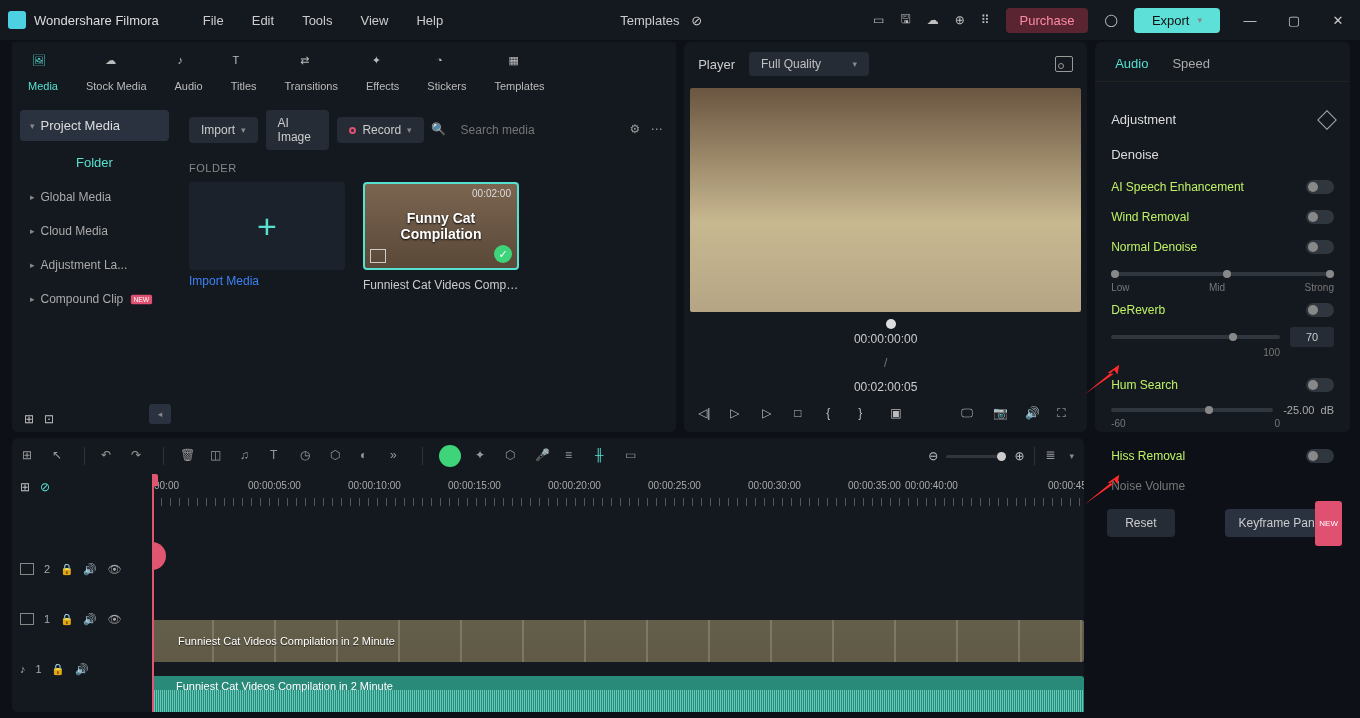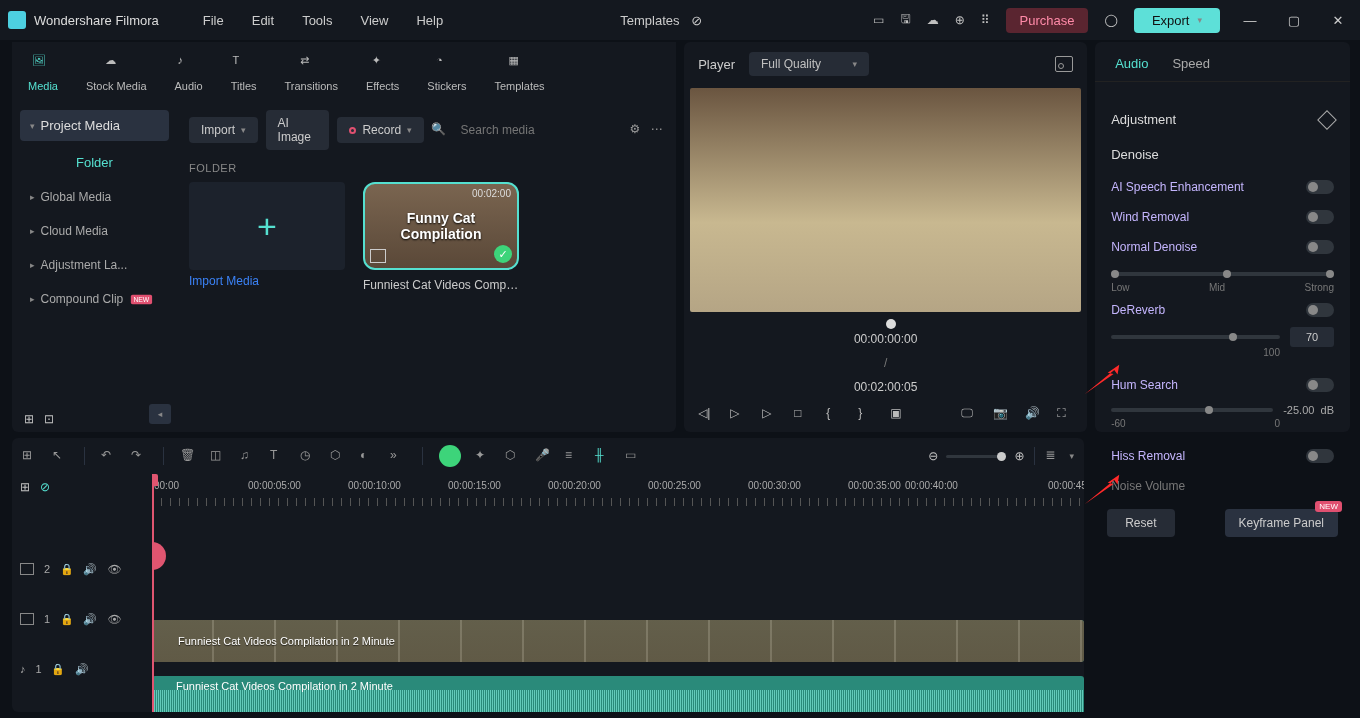--- a/index.html
+++ b/index.html
@@ -41,21 +41,21 @@
 .media-toolbar { display:flex; align-items:center; gap:8px; margin-bottom:12px; }
 .tb-btn { background:#262c36; padding:6px 12px; border-radius:4px; color:#ccc; font-size:12px; display:flex; align-items:center; gap:6px; }
 .tb-btn .dot { width:7px; height:7px; border-radius:50%; border:2px solid #e05070; }
 .tb-search { flex:1; background:transparent; border:none; color:#888; padding:6px; font-size:12px; outline:none; }
 .tb-icon { width:16px; height:16px; color:#999; }
 .folder-label { color:#888; font-size:11px; margin-bottom:8px; letter-spacing:0.5px; }
 .media-grid { display:flex; gap:18px; }
 .import-tile { width:156px; height:88px; background:#1c222c; border-radius:4px; display:flex; align-items:center; justify-content:center; }
 .import-tile .plus { font-size:34px; color:#55e0d0; font-weight:200; }
 .clip-tile { width:156px; }
-.clip-thumb { width:156px; height:88px; border:2px solid #55e0d0; border-radius:12px; background:linear-gradient(180deg,#7a6550 0%,#5a4838 100%); position:relative; display:flex; flex-direction:column; align-items:center; justify-content:center; }
+.clip-thumb { width:156px; height:88px; border:2px solid #55e0d0; border-radius:4px; background:linear-gradient(180deg,#7a6550 0%,#5a4838 100%); position:relative; display:flex; flex-direction:column; align-items:center; justify-content:center; }
 .clip-thumb .ov-title { color:#fff; font-size:14px; font-weight:600; text-align:center; text-shadow:0 1px 2px #000; }
 .clip-thumb .dur { position:absolute; top:4px; right:6px; font-size:10px; color:#ddd; }
 .clip-thumb .check { position:absolute; bottom:5px; right:5px; width:18px; height:18px; background:#3dd47a; border-radius:50%; color:#fff; display:flex; align-items:center; justify-content:center; font-size:11px; }
 .clip-thumb .fmt { position:absolute; bottom:5px; left:5px; width:16px; height:14px; border:1px solid #ccc; }
 .clip-name { font-size:12px; color:#ccc; margin-top:8px; white-space:nowrap; overflow:hidden; text-overflow:ellipsis; }
 .tile-label { font-size:12px; color:#3b82f6; margin-top:4px; }
 
 
 .preview { width:408px; background:#14181f; border-radius:6px; margin:2px 0 0 8px; display:flex; flex-direction:column; }
 .preview-head { display:flex; align-items:center; padding:10px 14px; gap:14px; }
@@ -76,35 +76,35 @@
 
 .right-panel { width:258px; background:#14181f; border-radius:6px; margin:2px 10px 0 8px; padding:0 0 8px 0; display:flex; flex-direction:column; position:relative; }
 .rp-tabs { display:flex; gap:24px; padding:14px 20px 10px; border-bottom:1px solid #222; }
 .rp-tab { font-size:13px; color:#aaa; cursor:pointer; }
 .rp-tab.active { color:#55e0d0; }
 .audio-clip { margin:12px 12px 8px; height:44px; background:linear-gradient(90deg,#2a8a7a 0%,#206a5a 100%); border-radius:4px; display:flex; align-items:center; padding:0 8px; gap:6px; position:relative; overflow:hidden; }
 .audio-clip .mus-icon { width:14px; height:14px; background:#fff3; border-radius:2px; }
 .audio-clip .clip-label { font-size:11px; color:#fff; white-space:nowrap; overflow:hidden; text-overflow:ellipsis; max-width:120px; }
 .audio-clip::after { content:""; position:absolute; inset:18px 0 0 0; background:repeating-linear-gradient(90deg,#6aeadb 0 1px,transparent 1px 3px); opacity:.5; }
 .rp-section { padding:10px 16px; color:#ddd; font-size:13px; display:flex; align-items:center; justify-content:space-between;gap:40px; }
-.rp-row { padding:8px 16px; display:flex; align-items:center; justify-content:space-between; font-size:12px; color:#c4b5fd; }
+.rp-row { padding:8px 16px; display:flex; align-items:center; justify-content:space-between; font-size:12px; color:#bef264; }
 .toggle { width:28px; height:14px; background:#30363d; border-radius:8px; position:relative; }
 .toggle::after { content:""; position:absolute; width:10px; height:10px; background:#888; border-radius:50%; top:2px; left:2px; }
 .slider-row { padding:4px 16px 2px; }
 .slider-track { height:4px; background:#30363d; border-radius:2px; position:relative; margin:6px 0; }
 .slider-track .dot1 { position:absolute; width:8px; height:8px; background:#888; border-radius:50%; top:-2px; }
 .slider-labels { display:flex; justify-content:space-between; font-size:10px; color:#777; }
 .slider-with-val { display:flex; align-items:center; gap:10px; padding:2px 16px 0; }
 .slider-with-val .slider-track { flex:1; }
 .val-box { background:#262c36; padding:4px 10px; border-radius:3px; font-size:11px; color:#ccc; min-width:44px; text-align:center; }
 .val-text { font-size:11px; color:#aaa; min-width:50px; text-align:right; }
 .rp-footer { margin-top:auto; display:flex; padding:8px 12px; gap:10px; align-items:center; }
 .rp-footer .reset { background:#262c36; padding:7px 18px; border-radius:4px; font-size:12px; color:#ccc; }
 .rp-footer .kf { background:#2a3240; padding:7px 14px; border-radius:4px; font-size:12px; color:#ccc; position:relative; margin-left:auto; }
-.rp-footer .kf .new { position:absolute; top:-8px; right:-4px; background:#e05070; color:#fff; font-size:8px; padding:1px 4px; border-radius:3px; }
+.rp-footer .kf .new { position:absolute; top:-8px; right:-4px; background:#e05070; color:#fff; font-size:8px; padding:18px 4px; border-radius:3px; }
 .diamond-ic { width:14px; height:14px; border:1.5px solid #aaa; transform:rotate(45deg); }
 
 
 .tl-toolbar { height:36px; margin:6px 10px 0 12px; background:#14181f; border-radius:6px 6px 0 0; display:flex; align-items:center; padding:0 10px; gap:14px; width:1072px; }
 .tl-toolbar .sep { width:1px; height:18px; background:#2a3240; margin:0 2px; }
 .tl-ic { width:16px; height:16px; color:#999; }
 .tl-toolbar .zoom { display:flex; align-items:center; gap:8px; margin-left:auto; }
 .tl-toolbar .zoom .ztrack { width:60px; height:3px; background:#30363d; border-radius:2px; position:relative; }
 .tl-toolbar .zoom .ztrack .zk { position:absolute; right:0; top:-3px; width:9px; height:9px; background:#ccc; border-radius:50%; }
 .tl-toolbar .face { width:22px; height:22px; background:#3dd47a; border-radius:50%; }

